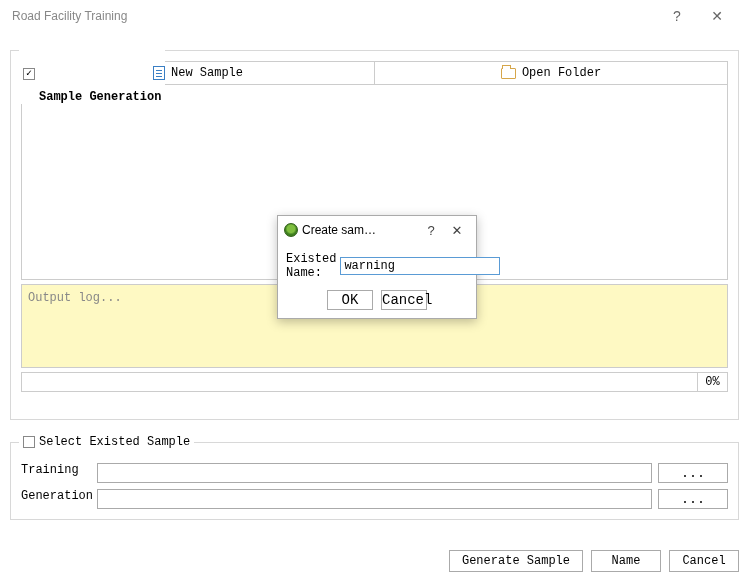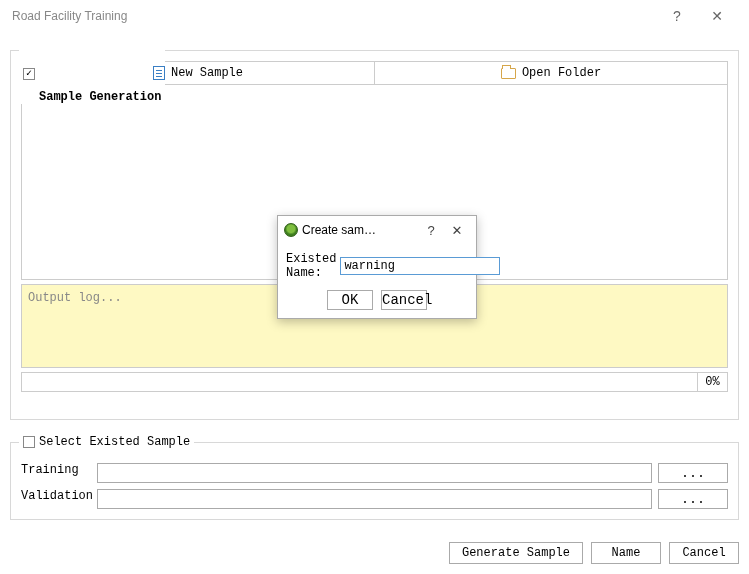--- a/index.html
+++ b/index.html
@@ -128,21 +128,21 @@
   .browse-btn {
     width: 70px;
     height: 20px;
     border: 1px solid #aaa;
     background: #fff;
     cursor: pointer;
     font-family: inherit;
   }
   .footer {
     position: absolute;
-    bottom: 10px;
+    bottom: 2px;
     right: 10px;
     display: flex;
     gap: 8px;
   }
   .footer button {
     min-width: 70px;
     padding: 2px 12px;
     height: 22px;
     border: 1px solid #aaa;
     background: #fff;
@@ -273,21 +273,21 @@
     <div class="legend">
       <span class="chk"></span>
       <span>Select Existed Sample</span>
     </div>
     <div class="formrow">
       <label>Training</label>
       <input class="path" value="" style="">
       <button class="browse-btn">...</button>
     </div>
     <div class="formrow">
-      <label>Validation</label>
+      <label>Generation</label>
       <input class="path" value="" style="">
       <button class="browse-btn">...</button>
     </div>
   </div>
 
 </div>
 
 <div class="footer">
   <button>Generate Sample</button>
   <button>Name</button>

